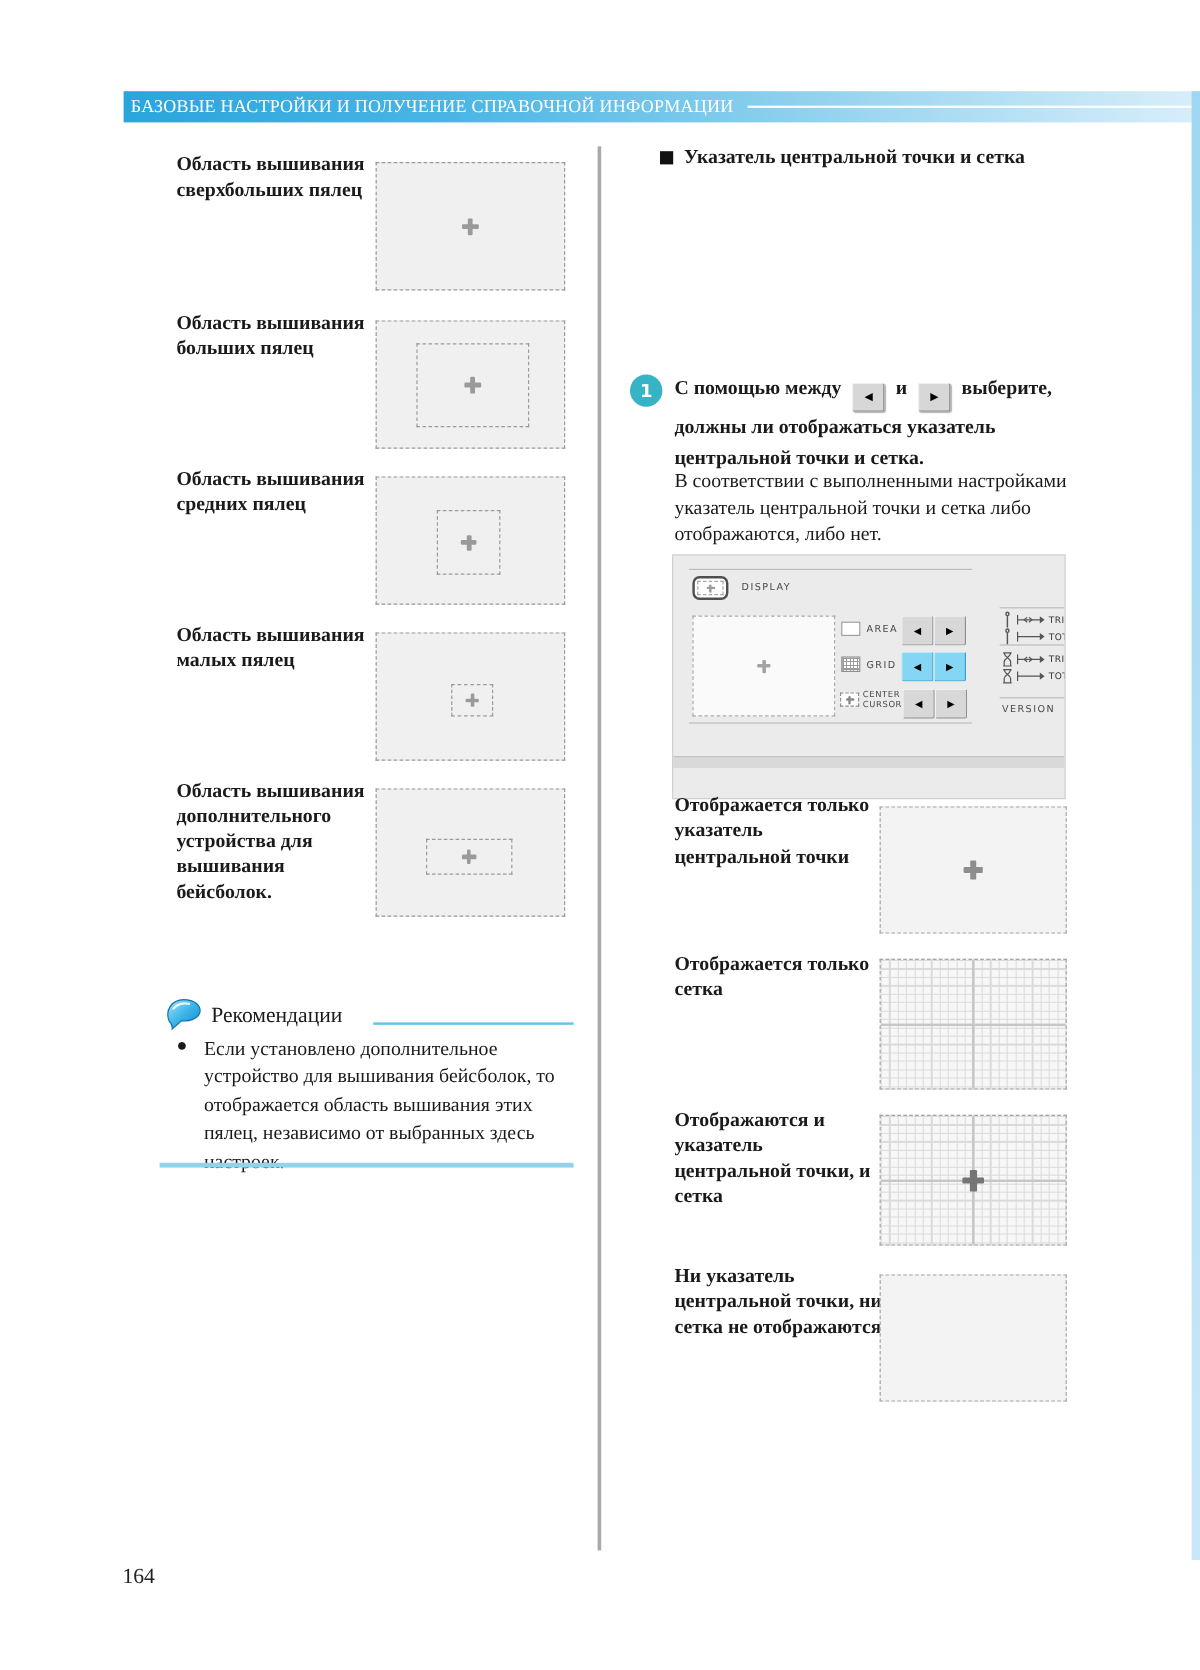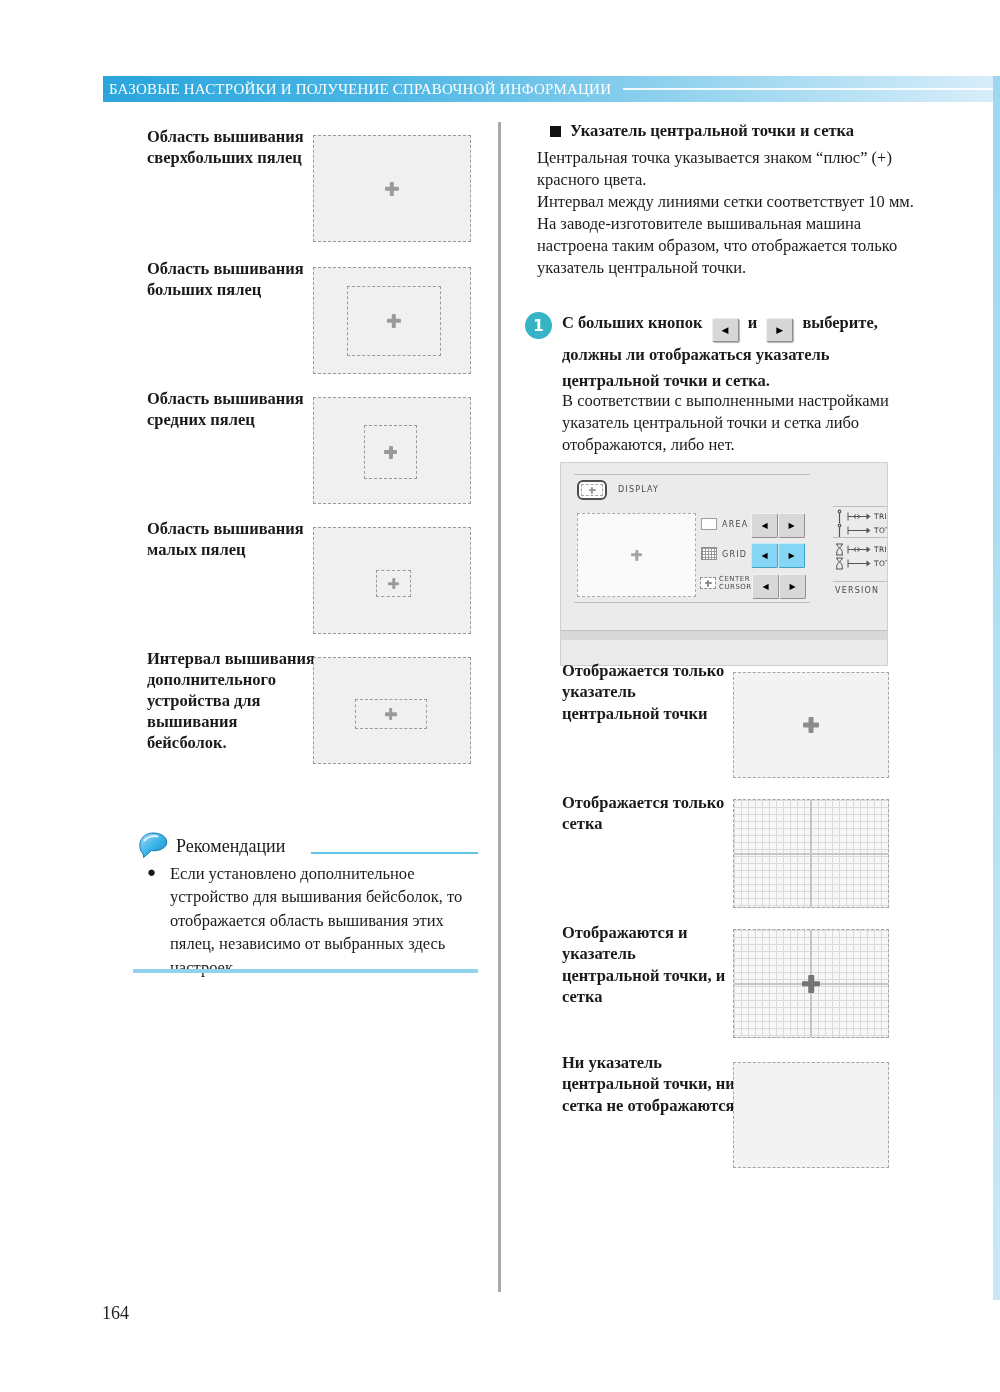--- a/index.html
+++ b/index.html
@@ -121,21 +121,21 @@
     </div>
   </div>
 
   <div class="abs hoop-label" style="top:518px">Область вышивания малых пялец</div>
   <div class="abs hoop" style="top:527px">
     <div class="inner-dash" style="left:40%;top:40%;width:21%;height:24%">
       <span class="plus" style="width:11px;height:11px"></span>
     </div>
   </div>
 
-  <div class="abs hoop-label" style="top:648px">Интервал вышивания дополнительного устройства для вышивания бейсболок.</div>
+  <div class="abs hoop-label" style="top:648px">Область вышивания дополнительного устройства для вышивания бейсболок.</div>
   <div class="abs hoop" style="top:657px">
     <div class="inner-dash" style="left:26%;top:39%;width:45%;height:27%">
       <span class="plus" style="width:12px;height:12px"></span>
     </div>
   </div>
 
   <div class="abs" style="left:138px;top:831px">
     <svg width="31" height="28" viewBox="0 0 31 28">
       <defs>
           <linearGradient id="bg1" x1="0" y1="0" x2="1" y2="1">
@@ -151,27 +151,24 @@
   <div class="abs rec-title">Рекомендации</div>
   <div class="abs rec-line1"></div>
   <div class="abs rec-bullet">●</div>
   <div class="abs rec-text">Если установлено дополнительное устройство для вышивания бейсболок, то отображается область вышивания этих пялец, независимо от выбранных здесь настроек.</div>
   <div class="abs rec-line2"></div>
 
   <div class="abs sec-head">
     <span class="sec-square"></span>
     <span>Указатель центральной точки и сетка</span>
   </div>
-  <div class="abs sec-body">Центральная точка указывается знаком “плюс” (+) красного цвета.
-Интервал между линиями сетки соответствует 10 мм.
-На заводе-изготовителе вышивальная машина настроена таким образом, что отображается только указатель центральной точки.</div>
 
   <div class="abs step-circle">1</div>
   <div class="abs step-bold">
-    <span>С больших кнопок</span>
+    <span>С помощью между</span>
     <span class="ibtn">◀</span>
     <span>и</span>
     <span class="ibtn">▶</span>
     <span>выберите, должны ли отображаться указатель центральной точки и сетка.</span>
   </div>
   <div class="abs step-body">В соответствии с выполненными настройками указатель центральной точки и сетка либо отображаются, либо нет.</div>
 
   <div class="abs panel">
     <div class="hr" style="left:13px;top:11px;width:236px"></div>
     <div class="disp-ic">

